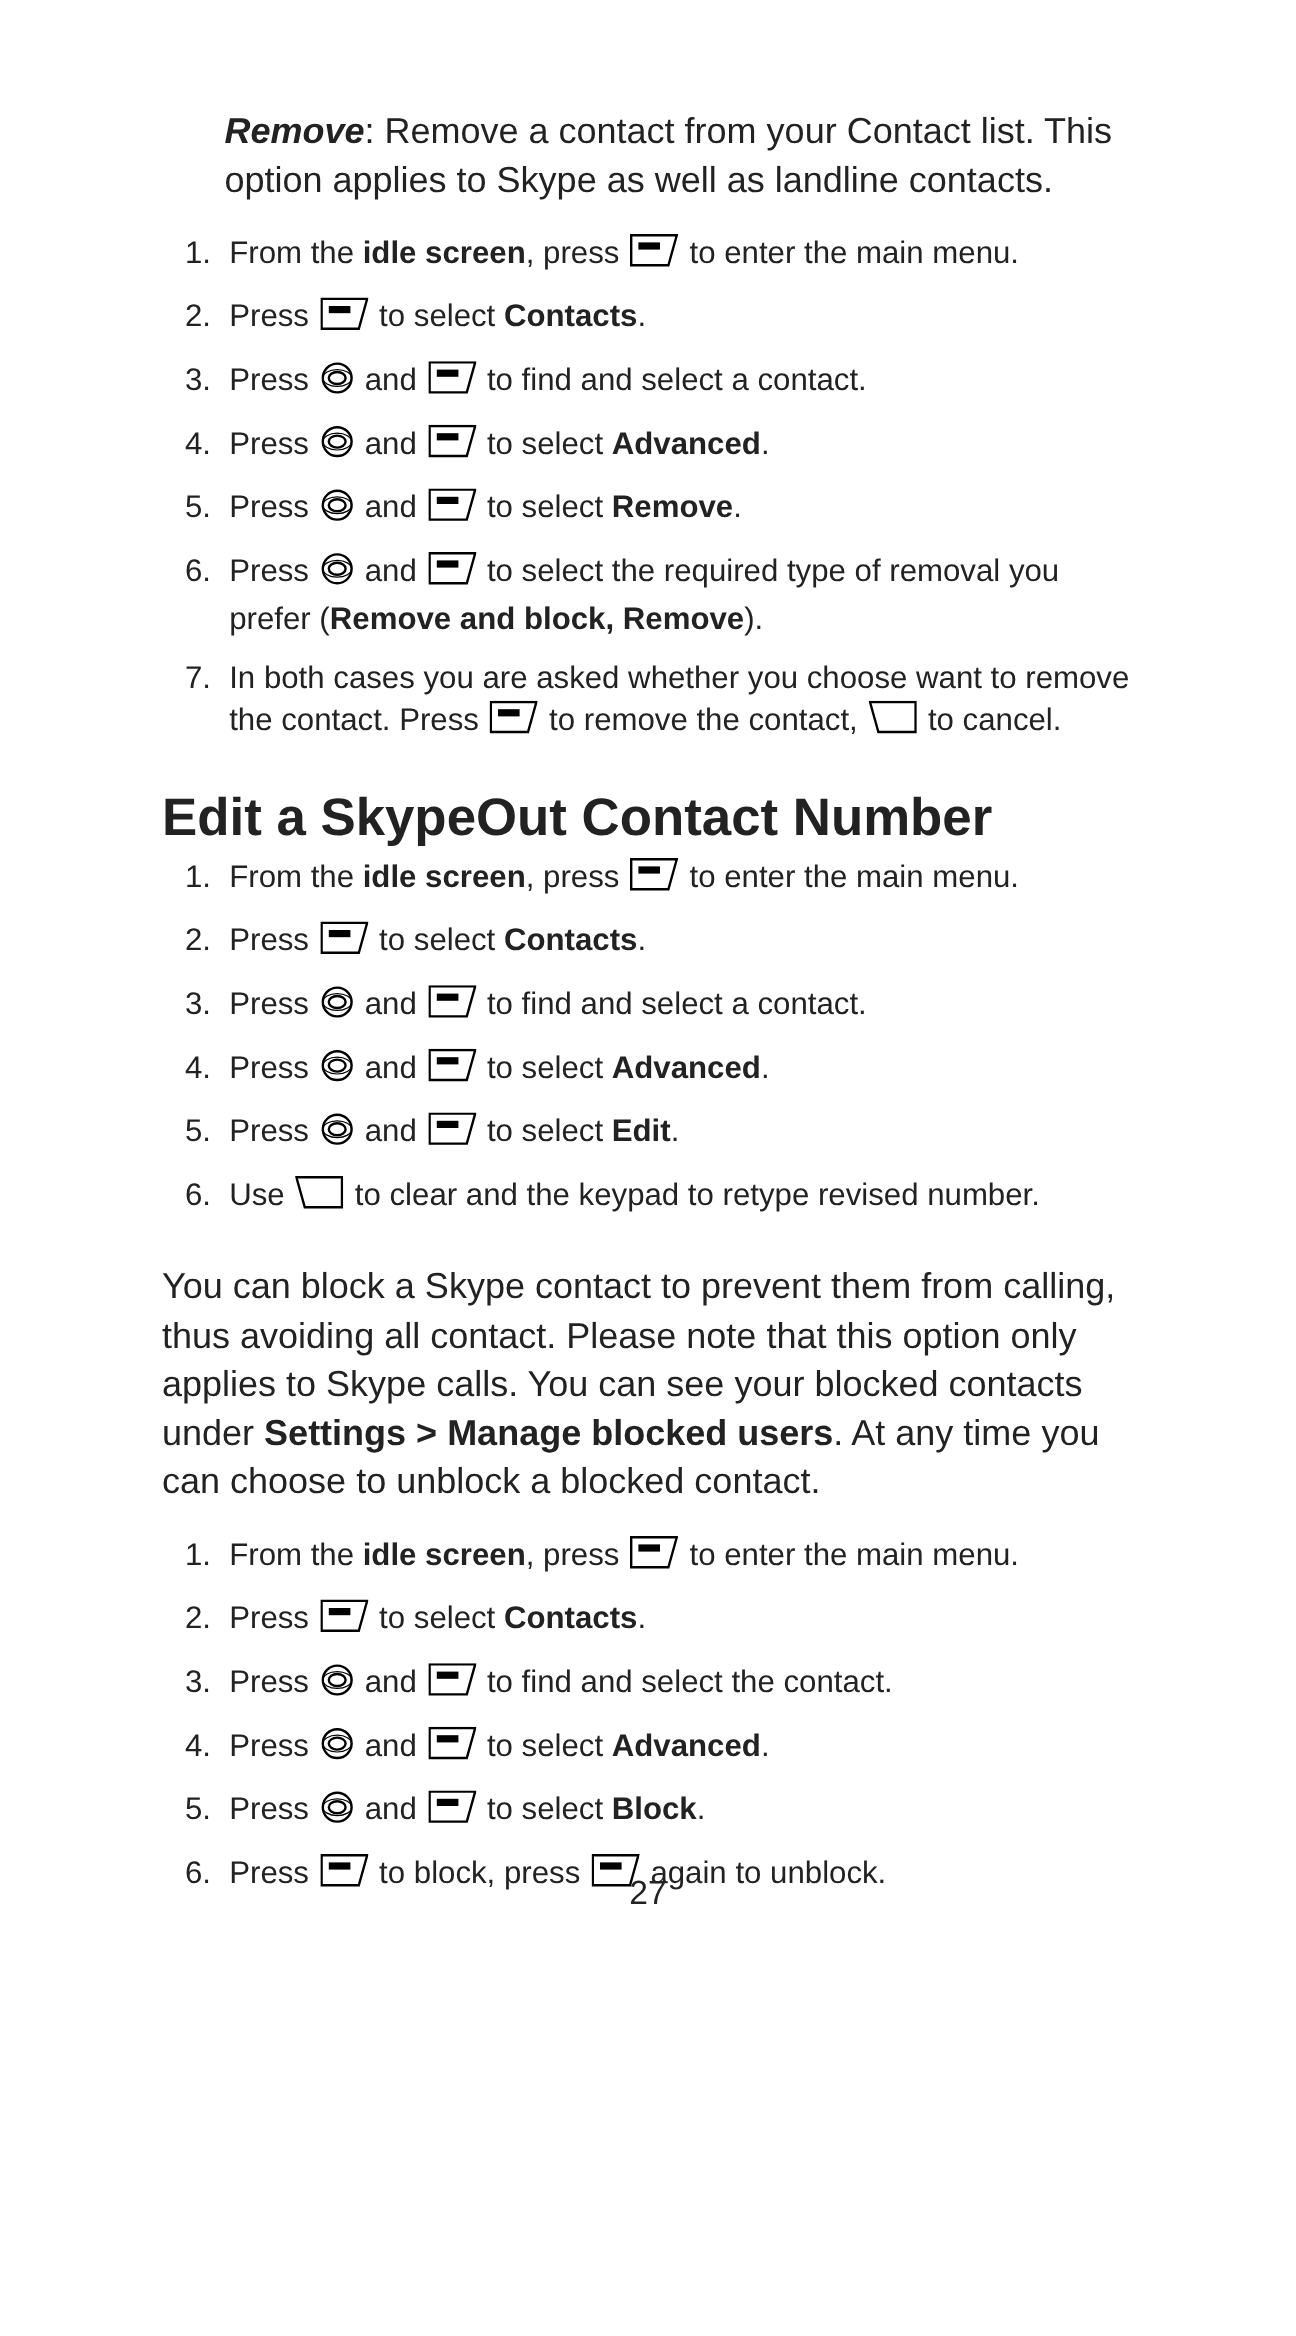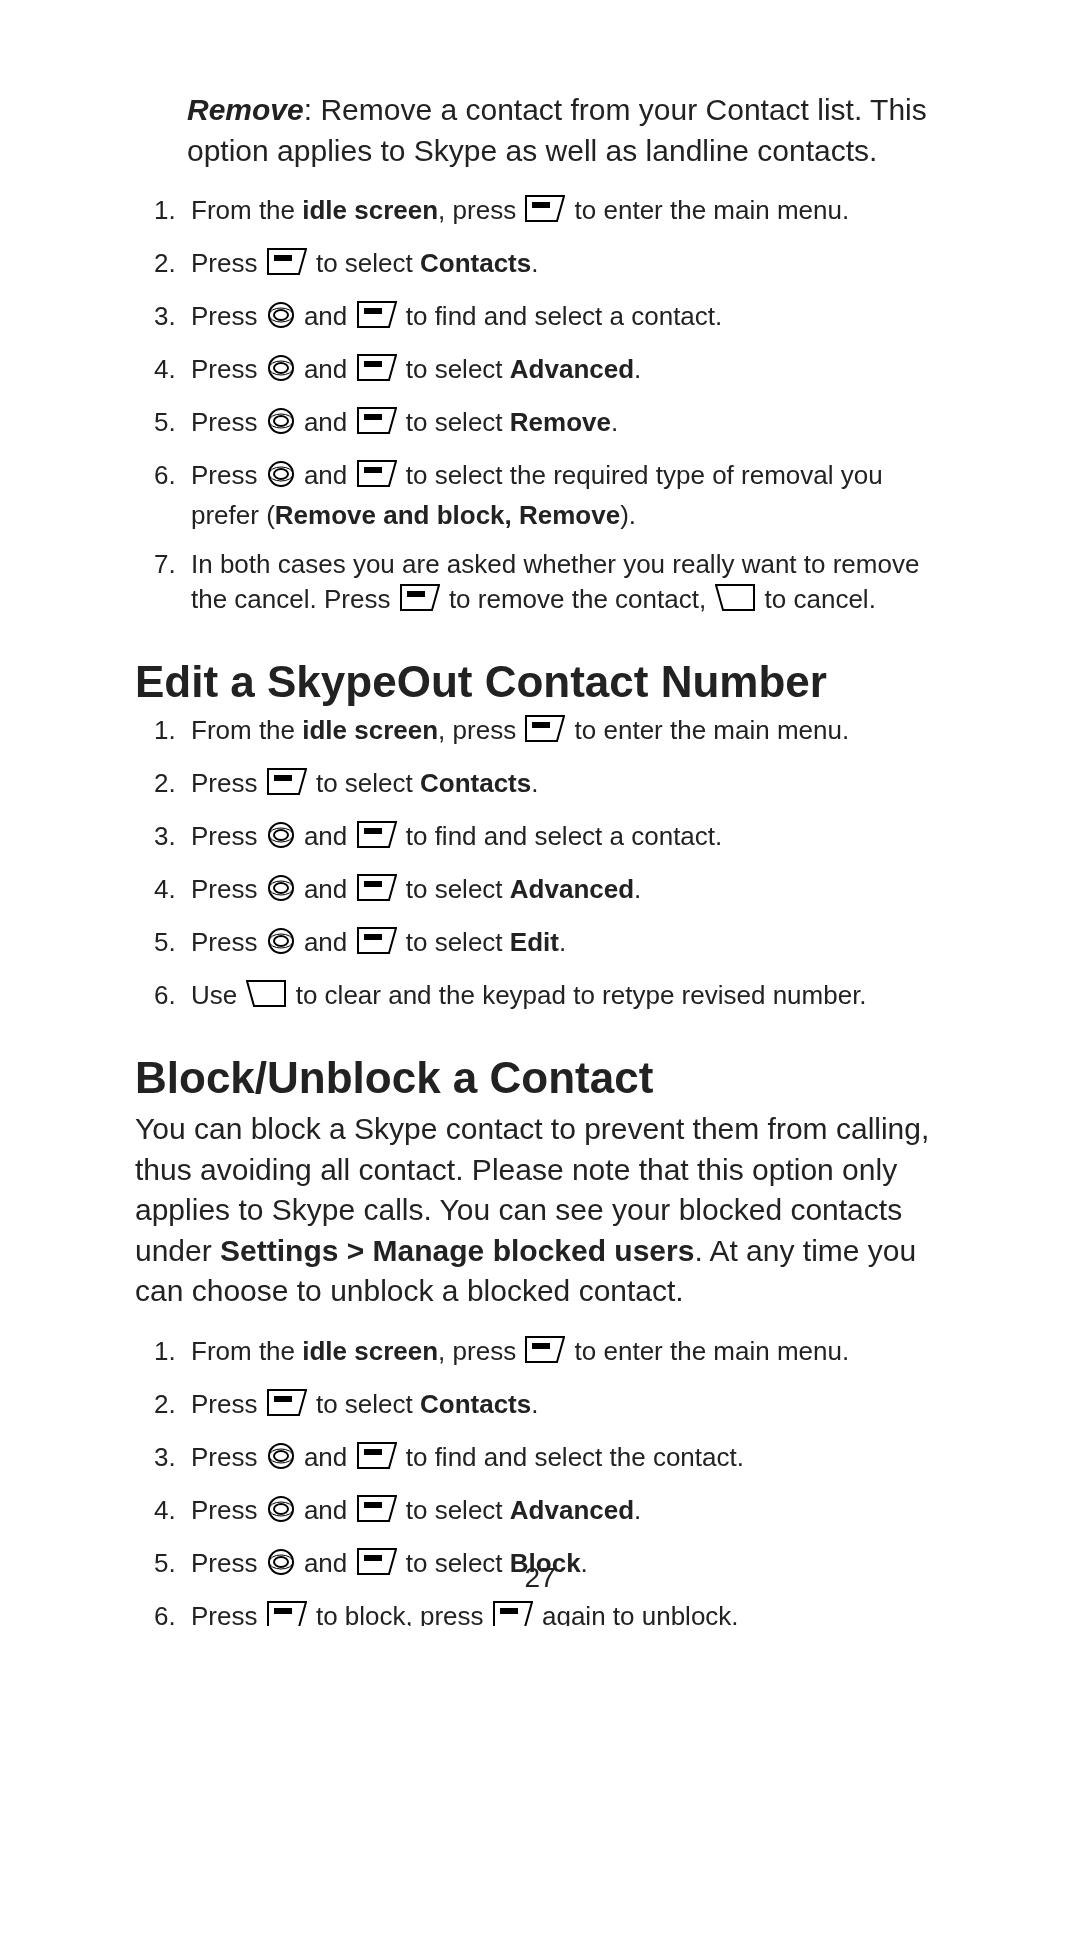--- a/index.html
+++ b/index.html
@@ -119,21 +119,21 @@
           </svg></span><span> to select </span><span class="bi">Remove</span><span>.</span>
     </li>
     <li>
       <span>Press </span><span class="icon"><svg width="28" height="28">
             <use href="#i-navring"></use>
           </svg></span><span> and </span><span class="icon"><svg width="40" height="28">
             <use href="#i-softkey-left"></use>
           </svg></span><span> to select the required type of removal you prefer (</span><span class="bi">Remove and block, Remove</span><span>).</span>
     </li>
     <li>
-      <span>In both cases you are asked whether you really want to remove the cancel. Press </span><span class="icon"><svg width="40" height="28">
+      <span>In both cases you are asked whether you choose want to remove the contact. Press </span><span class="icon"><svg width="40" height="28">
             <use href="#i-softkey-left"></use>
           </svg></span><span> to remove the contact, </span><span class="icon"><svg width="40" height="28">
             <use href="#i-softkey-right"></use>
           </svg></span><span> to cancel.</span>
     </li>
   </ol>
 
   <h2 class="section">Edit a SkypeOut Contact Number</h2>
   <ol class="steps">
     <li>
@@ -167,21 +167,20 @@
             <use href="#i-softkey-left"></use>
           </svg></span><span> to select </span><span class="bi">Edit</span><span>.</span>
     </li>
     <li>
       <span>Use </span><span class="icon"><svg width="40" height="28">
             <use href="#i-softkey-right"></use>
           </svg></span><span> to clear and the keypad to retype revised number.</span>
     </li>
   </ol>
 
-  <h2 class="section">Block/Unblock a Contact</h2>
   <p class="para">
     <span>You can block a Skype contact to prevent them from calling, thus avoiding all contact. Please note that this option only applies to Skype calls. You can see your blocked contacts under </span><span class="bi">Settings &gt; Manage blocked users</span><span>. At any time you can choose to unblock a blocked contact.</span>
   </p>
   <ol class="steps">
     <li>
       <span>From the </span><span class="b">idle screen</span><span>, press </span><span class="icon"><svg width="40" height="28">
             <use href="#i-softkey-left"></use>
           </svg></span><span> to enter the main menu.</span>
     </li>
     <li>

